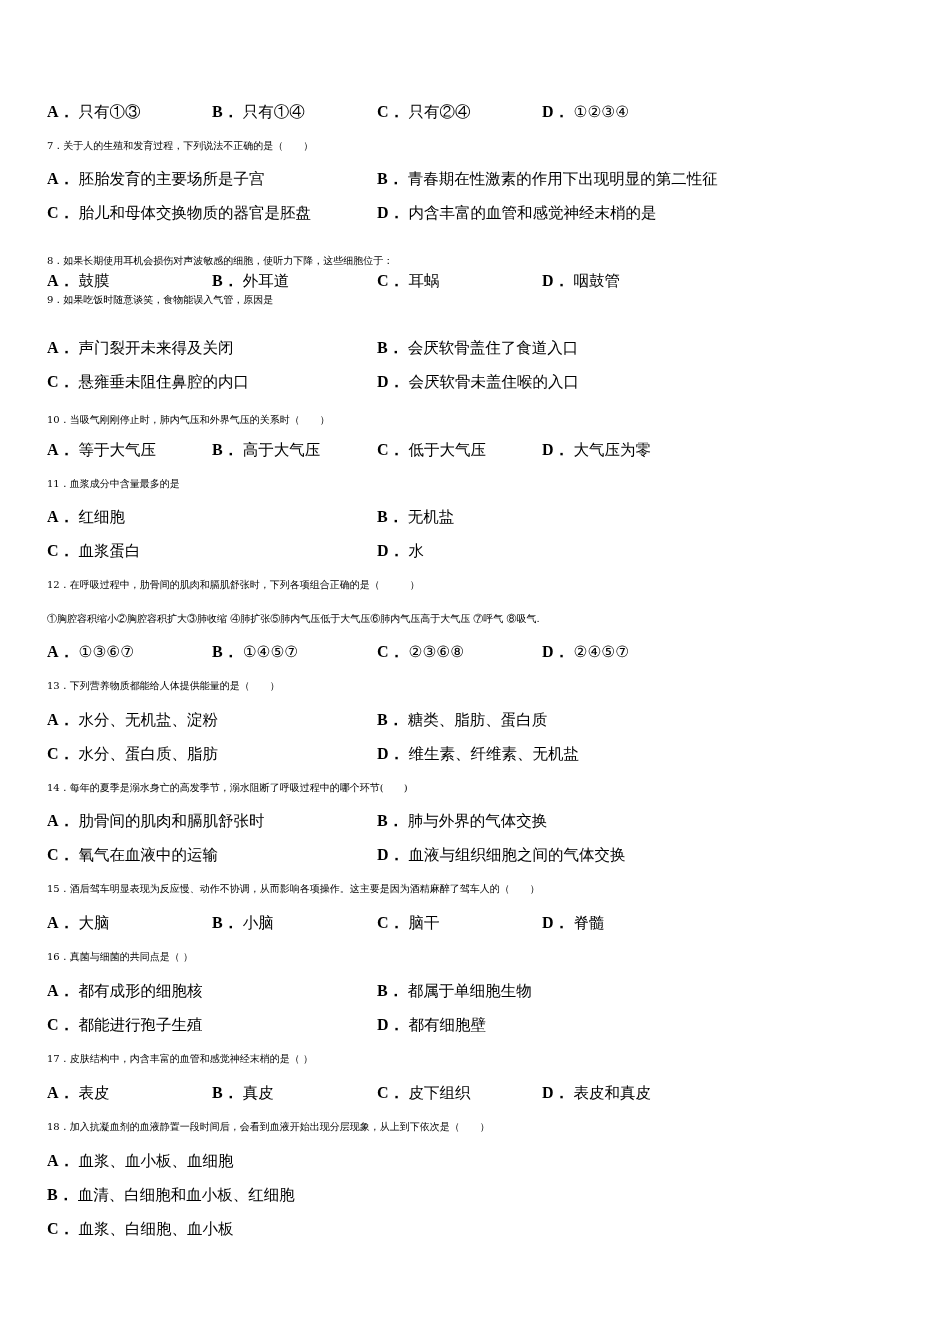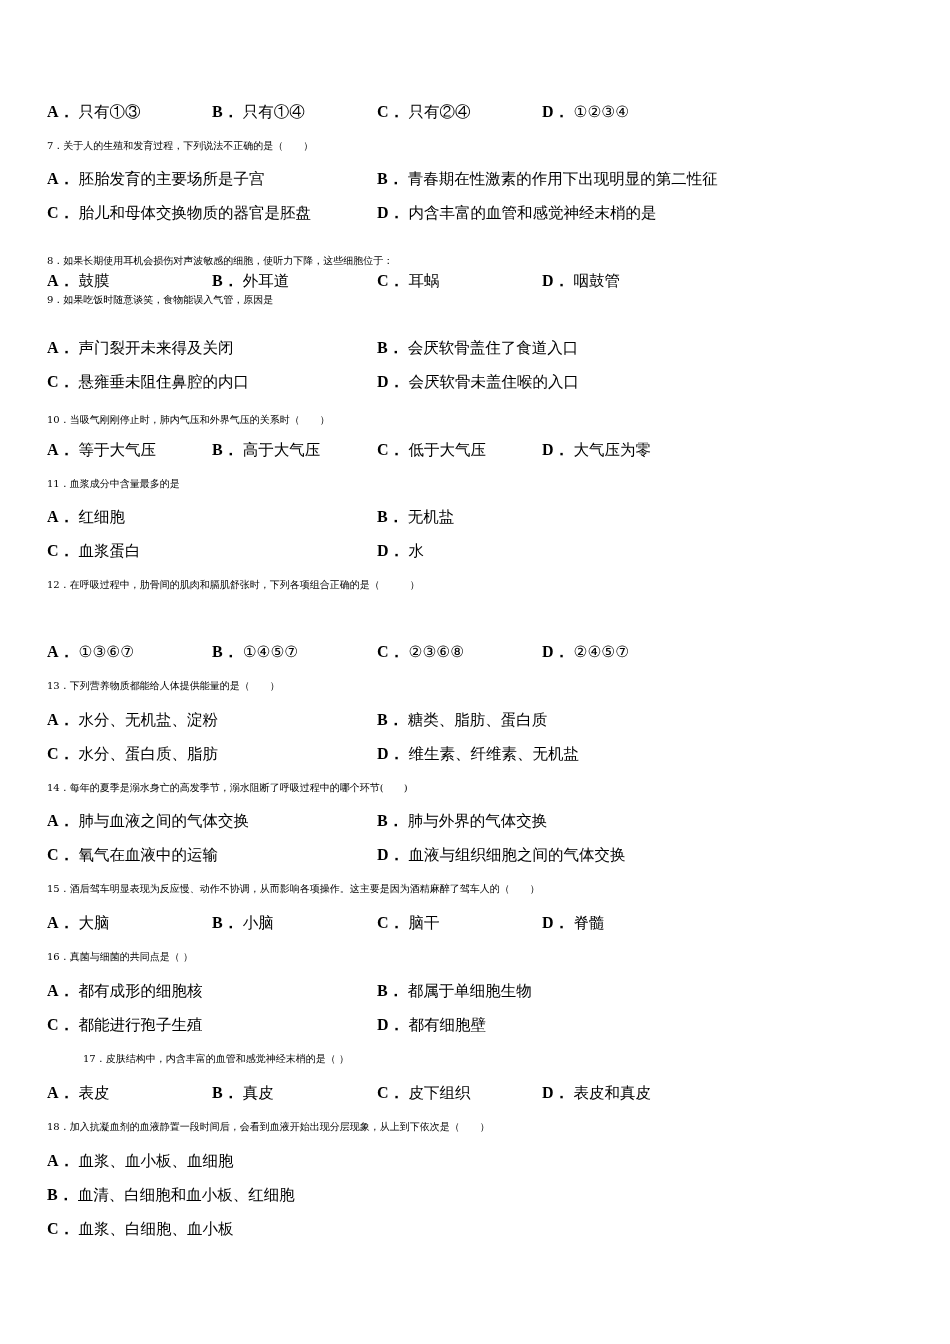--- a/index.html
+++ b/index.html
@@ -65,40 +65,41 @@
   <div class="line" style="top:505px;">
     <span class="opt c0"><span class="lt">A．</span><span class="tx">红细胞</span></span>
     <span class="opt c2"><span class="lt">B．</span><span class="tx">无机盐</span></span>
   </div>
   <div class="line" style="top:539px;">
     <span class="opt c0"><span class="lt">C．</span><span class="tx">血浆蛋白</span></span>
     <span class="opt c2"><span class="lt">D．</span><span class="tx">水</span></span>
   </div>
 
   <div class="line q" style="top:573px;">12．在呼吸过程中，肋骨间的肌肉和膈肌舒张时，下列各项组合正确的是（　　　）</div>
+  <div class="line q" style="top:607px;">①胸腔容积缩小②胸腔容积扩大③肺收缩 ④肺扩张⑤肺内气压低于大气压⑥肺内气压高于大气压 ⑦呼气 ⑧吸气.</div>
   <div class="line" style="top:640px;">
     <span class="opt c0"><span class="lt">A．</span><span class="tx">①③⑥⑦</span></span>
     <span class="opt c1"><span class="lt">B．</span><span class="tx">①④⑤⑦</span></span>
     <span class="opt c2"><span class="lt">C．</span><span class="tx">②③⑥⑧</span></span>
     <span class="opt c3"><span class="lt">D．</span><span class="tx">②④⑤⑦</span></span>
   </div>
 
   <div class="line q" style="top:674px;">13．下列营养物质都能给人体提供能量的是（　　）</div>
   <div class="line" style="top:708px;">
     <span class="opt c0"><span class="lt">A．</span><span class="tx">水分、无机盐、淀粉</span></span>
     <span class="opt c2"><span class="lt">B．</span><span class="tx">糖类、脂肪、蛋白质</span></span>
   </div>
   <div class="line" style="top:742px;">
     <span class="opt c0"><span class="lt">C．</span><span class="tx">水分、蛋白质、脂肪</span></span>
     <span class="opt c2"><span class="lt">D．</span><span class="tx">维生素、纤维素、无机盐</span></span>
   </div>
 
   <div class="line q" style="top:776px;">14．每年的夏季是溺水身亡的高发季节，溺水阻断了呼吸过程中的哪个环节(　　)</div>
   <div class="line" style="top:809px;">
-    <span class="opt c0"><span class="lt">A．</span><span class="tx">肺与血液之间的气体交换</span></span>
+    <span class="opt c0"><span class="lt">A．</span><span class="tx">肋骨间的肌肉和膈肌舒张时</span></span>
     <span class="opt c2"><span class="lt">B．</span><span class="tx">肺与外界的气体交换</span></span>
   </div>
   <div class="line" style="top:843px;">
     <span class="opt c0"><span class="lt">C．</span><span class="tx">氧气在血液中的运输</span></span>
     <span class="opt c2"><span class="lt">D．</span><span class="tx">血液与组织细胞之间的气体交换</span></span>
   </div>
 
   <div class="line q" style="top:877px;">15．酒后驾车明显表现为反应慢、动作不协调，从而影响各项操作。这主要是因为酒精麻醉了驾车人的（　　）</div>
   <div class="line" style="top:911px;">
     <span class="opt c0"><span class="lt">A．</span><span class="tx">大脑</span></span>
@@ -110,21 +111,21 @@
   <div class="line q" style="top:945px;">16．真菌与细菌的共同点是（ ）</div>
   <div class="line" style="top:979px;">
     <span class="opt c0"><span class="lt">A．</span><span class="tx">都有成形的细胞核</span></span>
     <span class="opt c2"><span class="lt">B．</span><span class="tx">都属于单细胞生物</span></span>
   </div>
   <div class="line" style="top:1013px;">
     <span class="opt c0"><span class="lt">C．</span><span class="tx">都能进行孢子生殖</span></span>
     <span class="opt c2"><span class="lt">D．</span><span class="tx">都有细胞壁</span></span>
   </div>
 
-  <div class="line q" style="top:1047px;margin-left:36px;">17．皮肤结构中，内含丰富的血管和感觉神经末梢的是（ ）</div>
+  <div class="line q" style="top:1047px;">17．皮肤结构中，内含丰富的血管和感觉神经末梢的是（ ）</div>
   <div class="line" style="top:1081px;">
     <span class="opt c0"><span class="lt">A．</span><span class="tx">表皮</span></span>
     <span class="opt c1"><span class="lt">B．</span><span class="tx">真皮</span></span>
     <span class="opt c2"><span class="lt">C．</span><span class="tx">皮下组织</span></span>
     <span class="opt c3"><span class="lt">D．</span><span class="tx">表皮和真皮</span></span>
   </div>
 
   <div class="line q" style="top:1115px;">18．加入抗凝血剂的血液静置一段时间后，会看到血液开始出现分层现象，从上到下依次是（　　）</div>
   <div class="line" style="top:1149px;">
     <span class="opt c0"><span class="lt">A．</span><span class="tx">血浆、血小板、血细胞</span></span>

